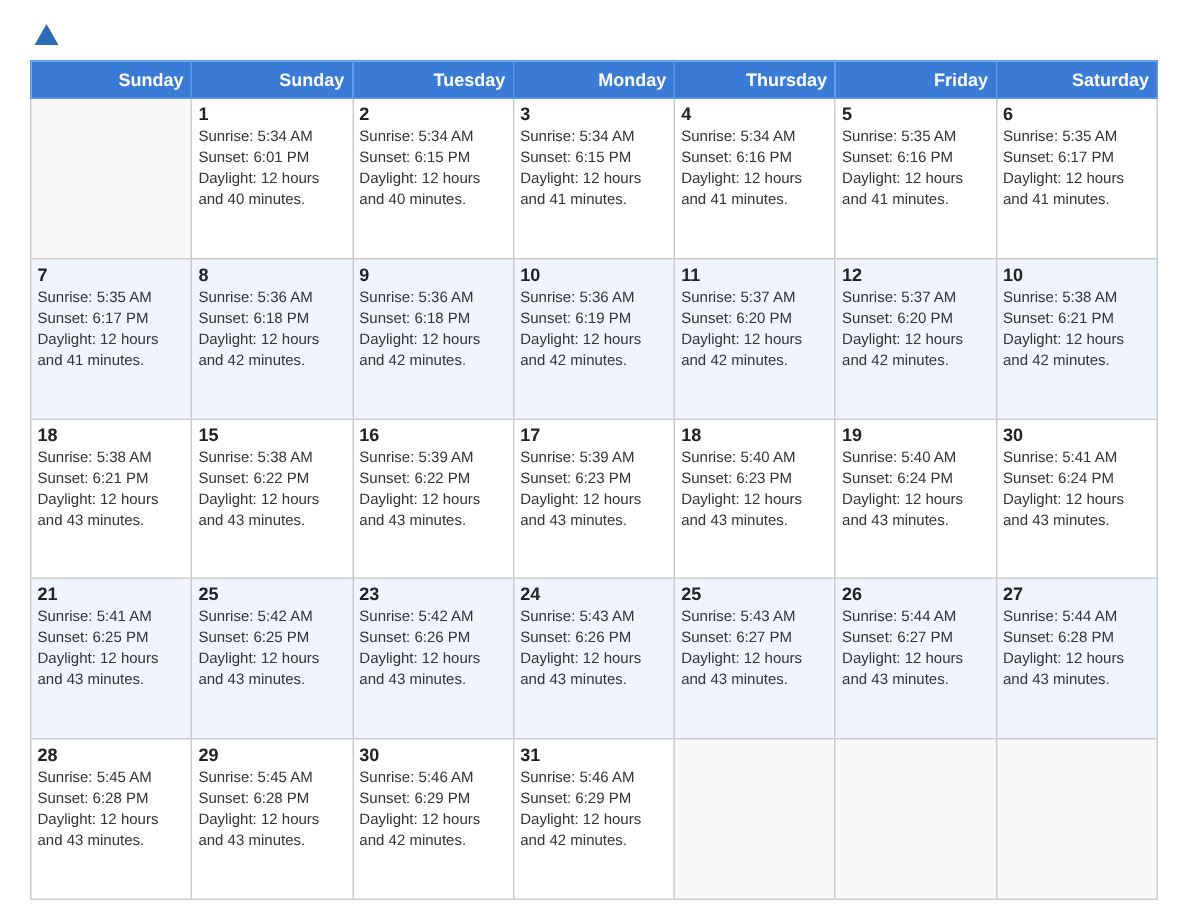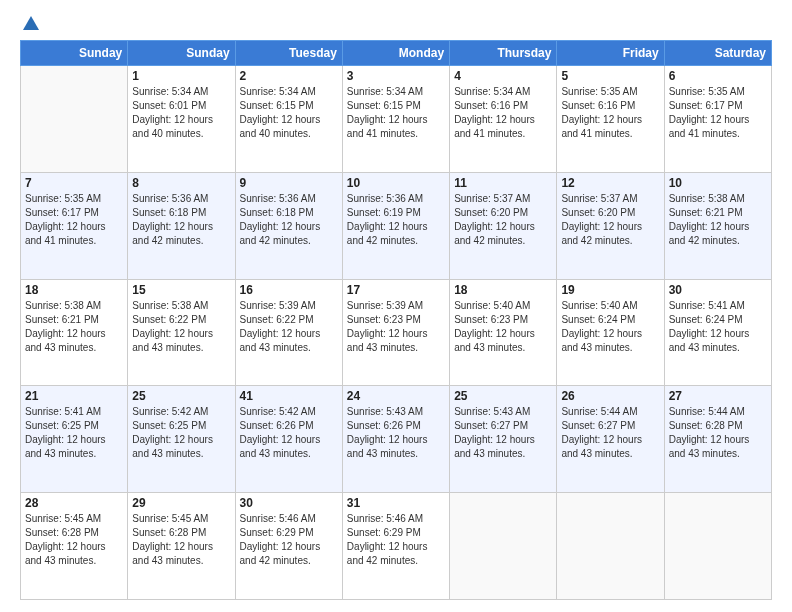--- a/index.html
+++ b/index.html
@@ -229,21 +229,21 @@
         <tr class="row-alt">
           <td>
             <span class="day-number">21</span>
             <div class="day-info"><span>Sunrise: 5:41 AM</span><br><span>Sunset: 6:25 PM</span><br><span>Daylight: 12 hours</span><br><span>and 43 minutes.</span></div>
           </td>
           <td>
             <span class="day-number">25</span>
             <div class="day-info"><span>Sunrise: 5:42 AM</span><br><span>Sunset: 6:25 PM</span><br><span>Daylight: 12 hours</span><br><span>and 43 minutes.</span></div>
           </td>
           <td>
-            <span class="day-number">41</span>
+            <span class="day-number">23</span>
             <div class="day-info"><span>Sunrise: 5:42 AM</span><br><span>Sunset: 6:26 PM</span><br><span>Daylight: 12 hours</span><br><span>and 43 minutes.</span></div>
           </td>
           <td>
             <span class="day-number">24</span>
             <div class="day-info"><span>Sunrise: 5:43 AM</span><br><span>Sunset: 6:26 PM</span><br><span>Daylight: 12 hours</span><br><span>and 43 minutes.</span></div>
           </td>
           <td>
             <span class="day-number">25</span>
             <div class="day-info"><span>Sunrise: 5:43 AM</span><br><span>Sunset: 6:27 PM</span><br><span>Daylight: 12 hours</span><br><span>and 43 minutes.</span></div>
           </td>

